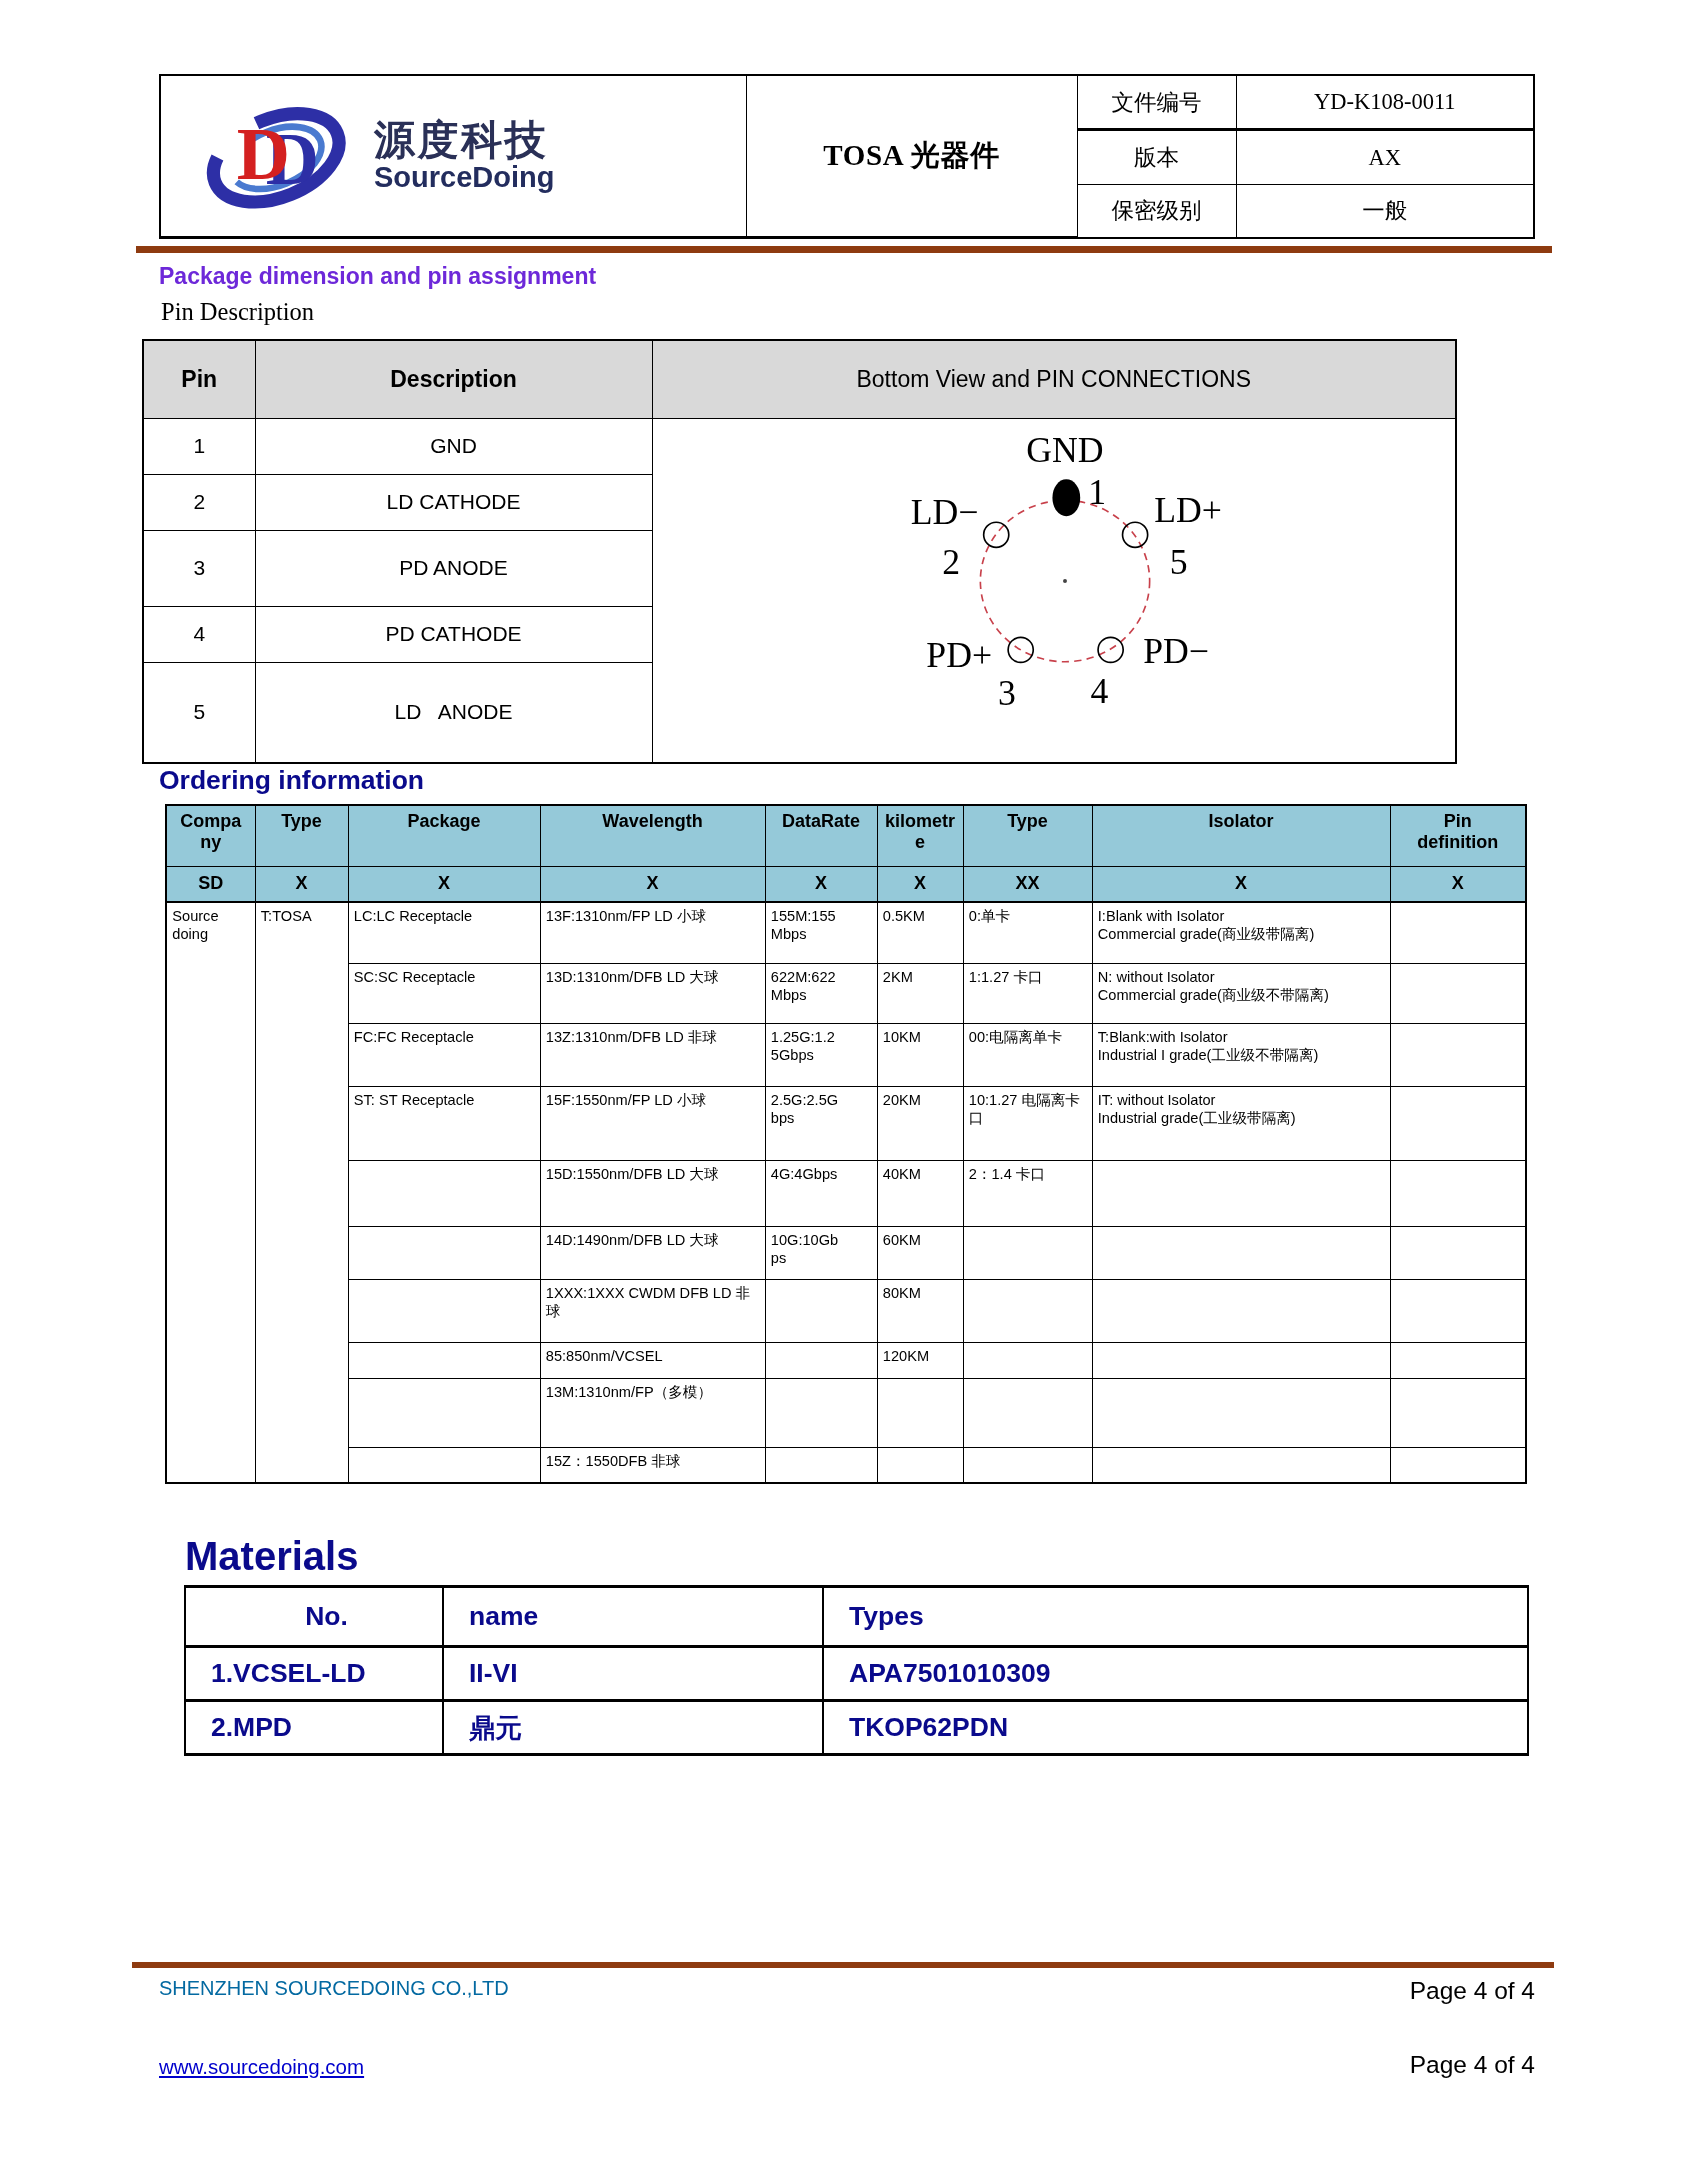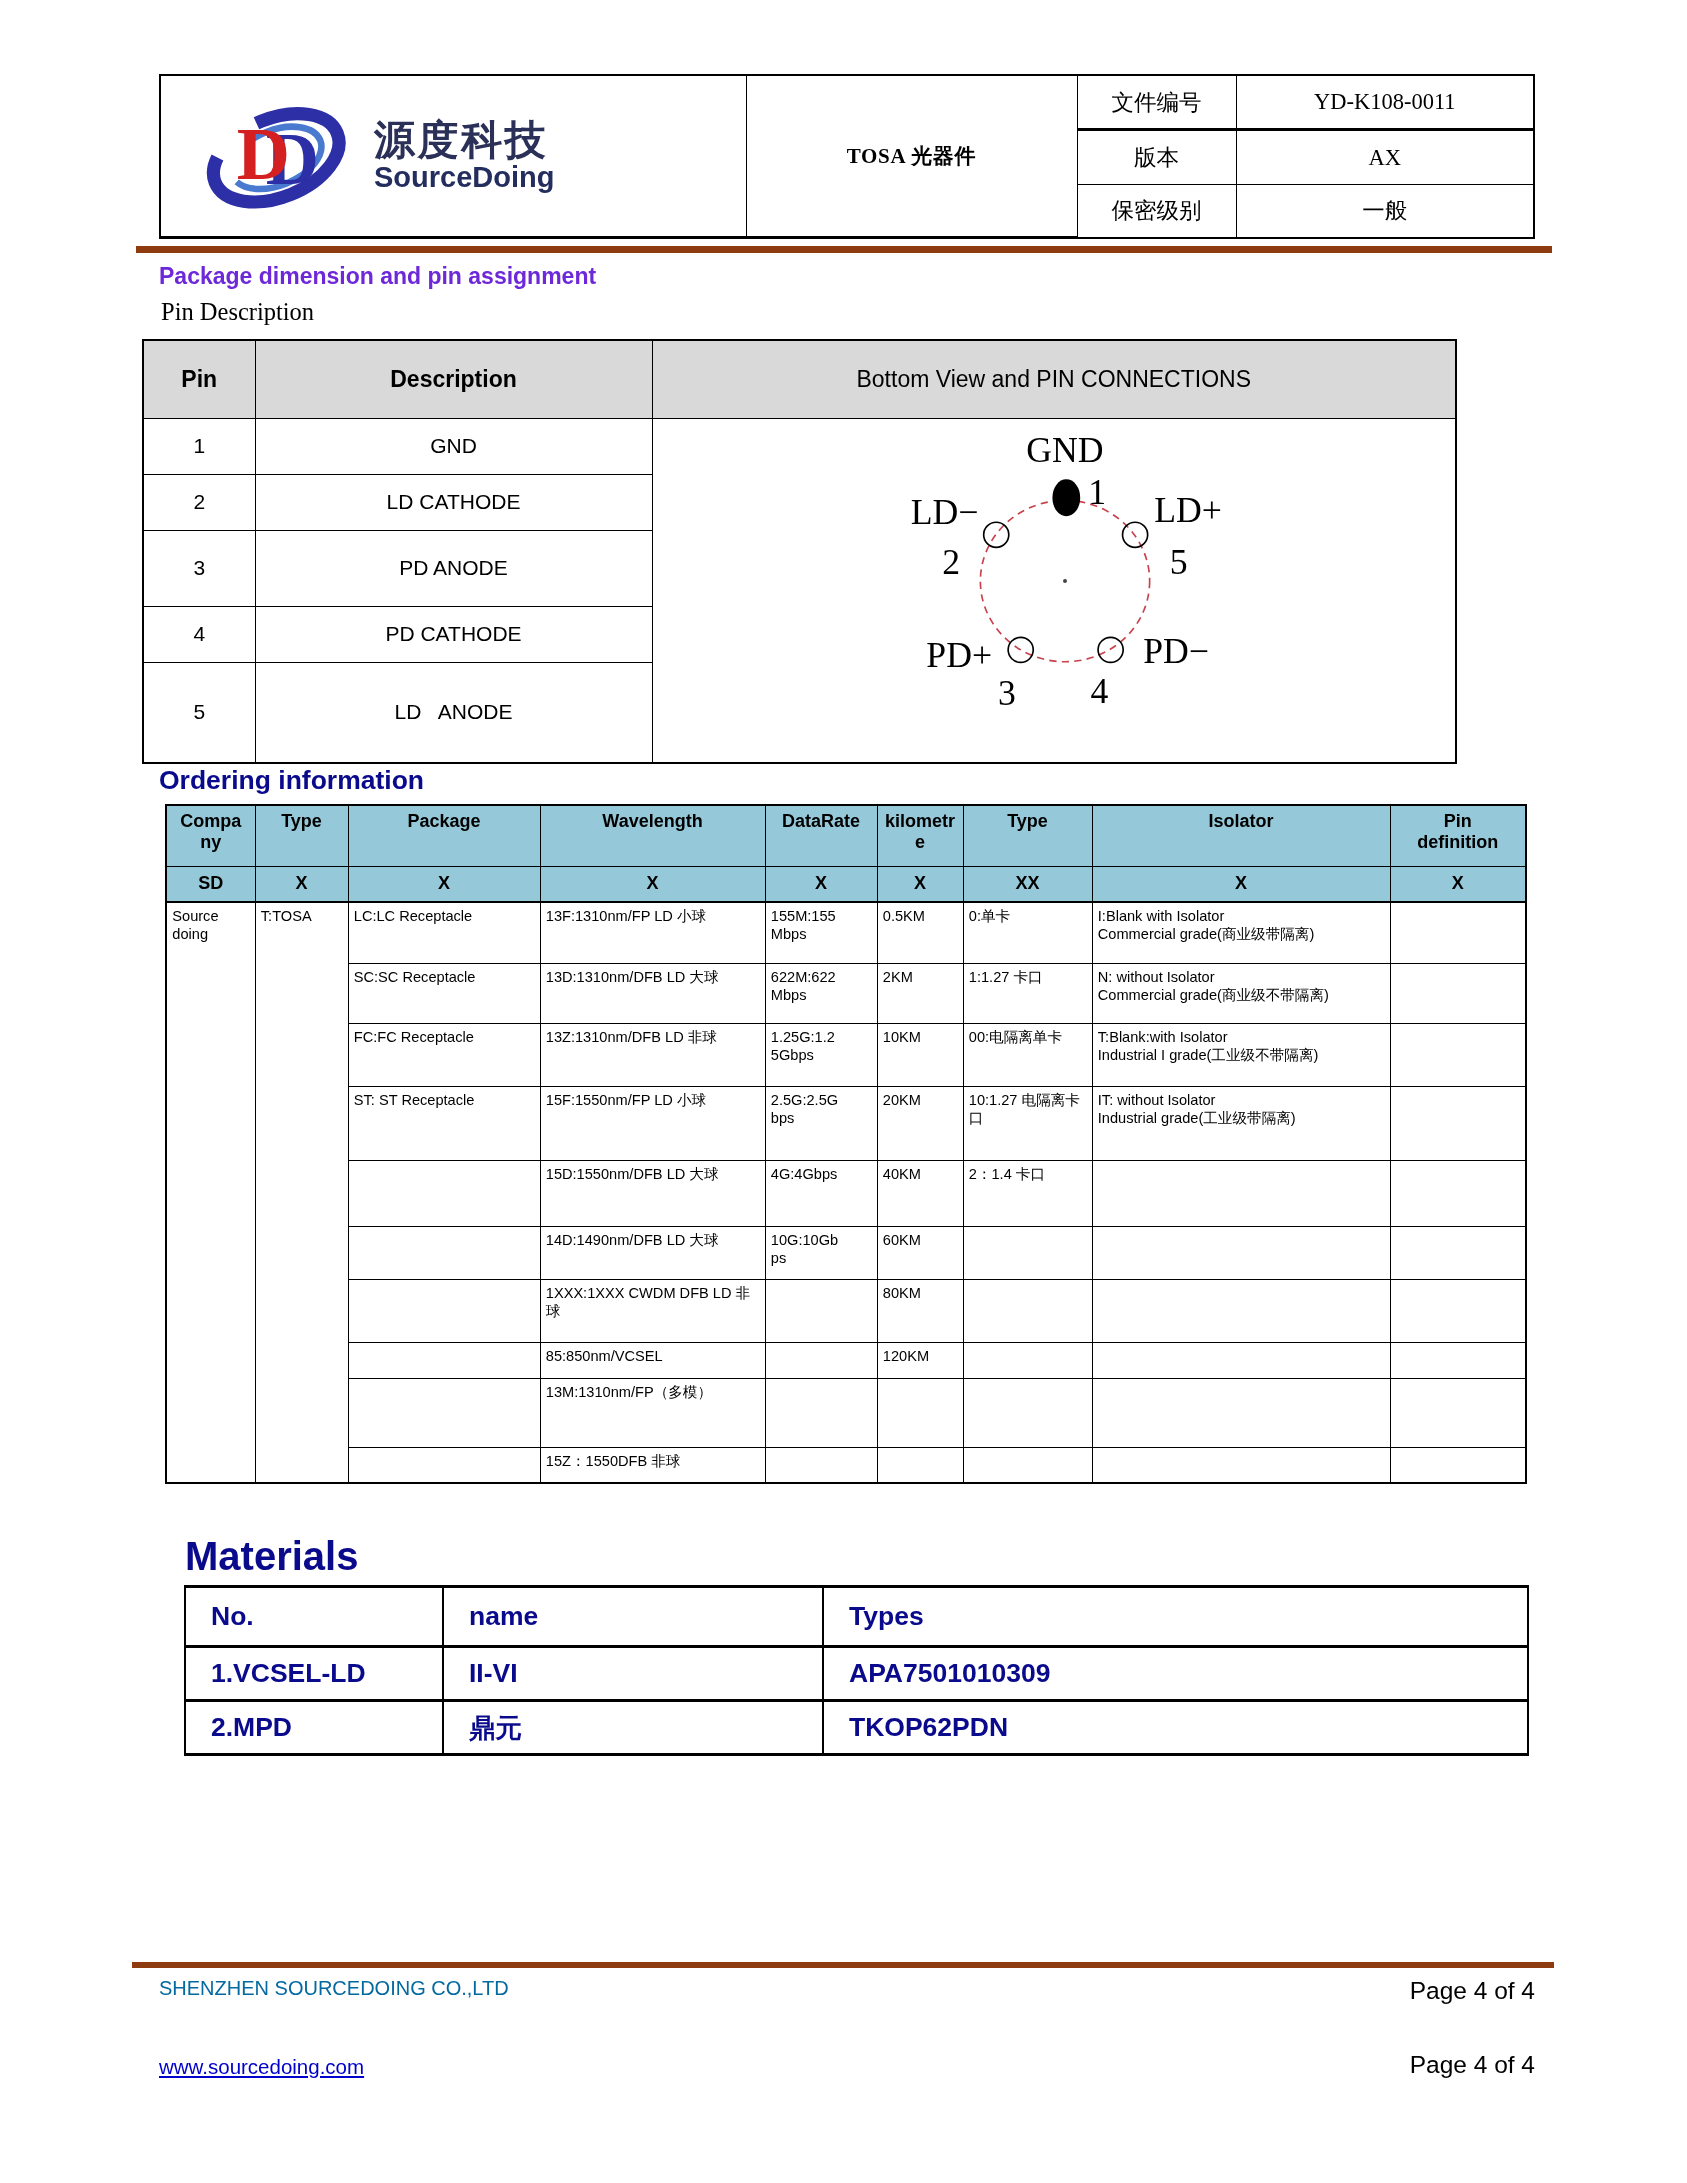--- a/index.html
+++ b/index.html
@@ -7,21 +7,21 @@
   .page { position:relative; width:1687px; height:2183px; background:#ffffff; margin:0 auto; overflow:hidden; }
   .sans { font-family:"Liberation Sans", sans-serif; }
 
   
   .hdr-table { position:absolute; left:159px; top:74px; width:1373px; height:165px;
                border-collapse:collapse; table-layout:fixed; }
   .hdr-table td { border:1.3px solid #000; vertical-align:middle; }
   .hdr-table { border:2px solid #000; }
   .hdr-logo-cell { width:586px; }
   .hdr-title-cell { width:331px; text-align:center; font-family:"Liberation Serif",serif;
-                    font-weight:bold; font-size:21px; letter-spacing:0.7px; }
+                    font-weight:bold; font-size:29px; letter-spacing:0.7px; }
   .hdr-label-cell { width:159px; text-align:center; font-family:"Liberation Serif",serif; font-size:22.5px; }
   .hdr-value-cell { width:298px; text-align:center; font-family:"Liberation Serif",serif; font-size:22.5px; }
   .hdr-row-thick td { border-bottom:3.3px solid #000; }
   .logo-wrap { display:flex; align-items:center; gap:12px; padding-left:36px; }
   .logo-text-cn { font-size:41px; font-weight:bold; color:#2a3057; line-height:1.0; letter-spacing:2.6px; }
   .logo-text-en { font-size:29px; font-weight:bold; color:#232d5e; line-height:1.0; margin-top:1.3px; }
 
   .rule { position:absolute; background:#8e3b10; }
   .rule-top { left:136px; top:246px; width:1416px; height:7.3px; }
   .rule-bottom { left:132px; top:1962px; width:1422px; height:6px; }
@@ -53,21 +53,21 @@
   .ord-table td { font-size:14.6px; text-align:left; vertical-align:top; padding:4px 5.3px; white-space:pre-line; line-height:1.25; }
   .ord-table td.merged { vertical-align:top; }
 
   
   .h2-materials { position:absolute; left:185px; top:1534px; font-size:40px; font-weight:bold; color:#0a0a8c; }
   .mat-table { position:absolute; left:184px; top:1585px; width:1343px; border-collapse:collapse; table-layout:fixed; border:2.6px solid #000; }
   .mat-table td { border-left:2px solid #000; border-right:2px solid #000; border-top:3.3px solid #000; border-bottom:3.3px solid #000;
                   color:#0a0a8c; font-weight:bold; font-size:26.5px; padding-left:25px; vertical-align:middle; }
   .mat-row-head { height:60px; }
   .mat-row { height:54px; }
-  .mat-col-no { width:258px; }
+  .mat-col-no { width:258px;text-align:center; }
   .mat-col-name { width:380px; }
   .mat-col-types { width:705px; }
 
   
   .foot-company { position:absolute; left:159px; top:1977px; font-size:20px; color:#0369a1; }
   .foot-page1 { position:absolute; right:152px; top:1977px; font-size:24.5px; color:#000; }
   .foot-email-line { position:absolute; left:159px; top:2015px; font-size:23px; color:#000; }
   .foot-link { color:#0000cc; text-decoration:underline; font-size:20.5px; }
   .foot-link-gap { display:inline-block; width:46px; }
   .foot-www { position:absolute; left:159px; top:2055px; }

